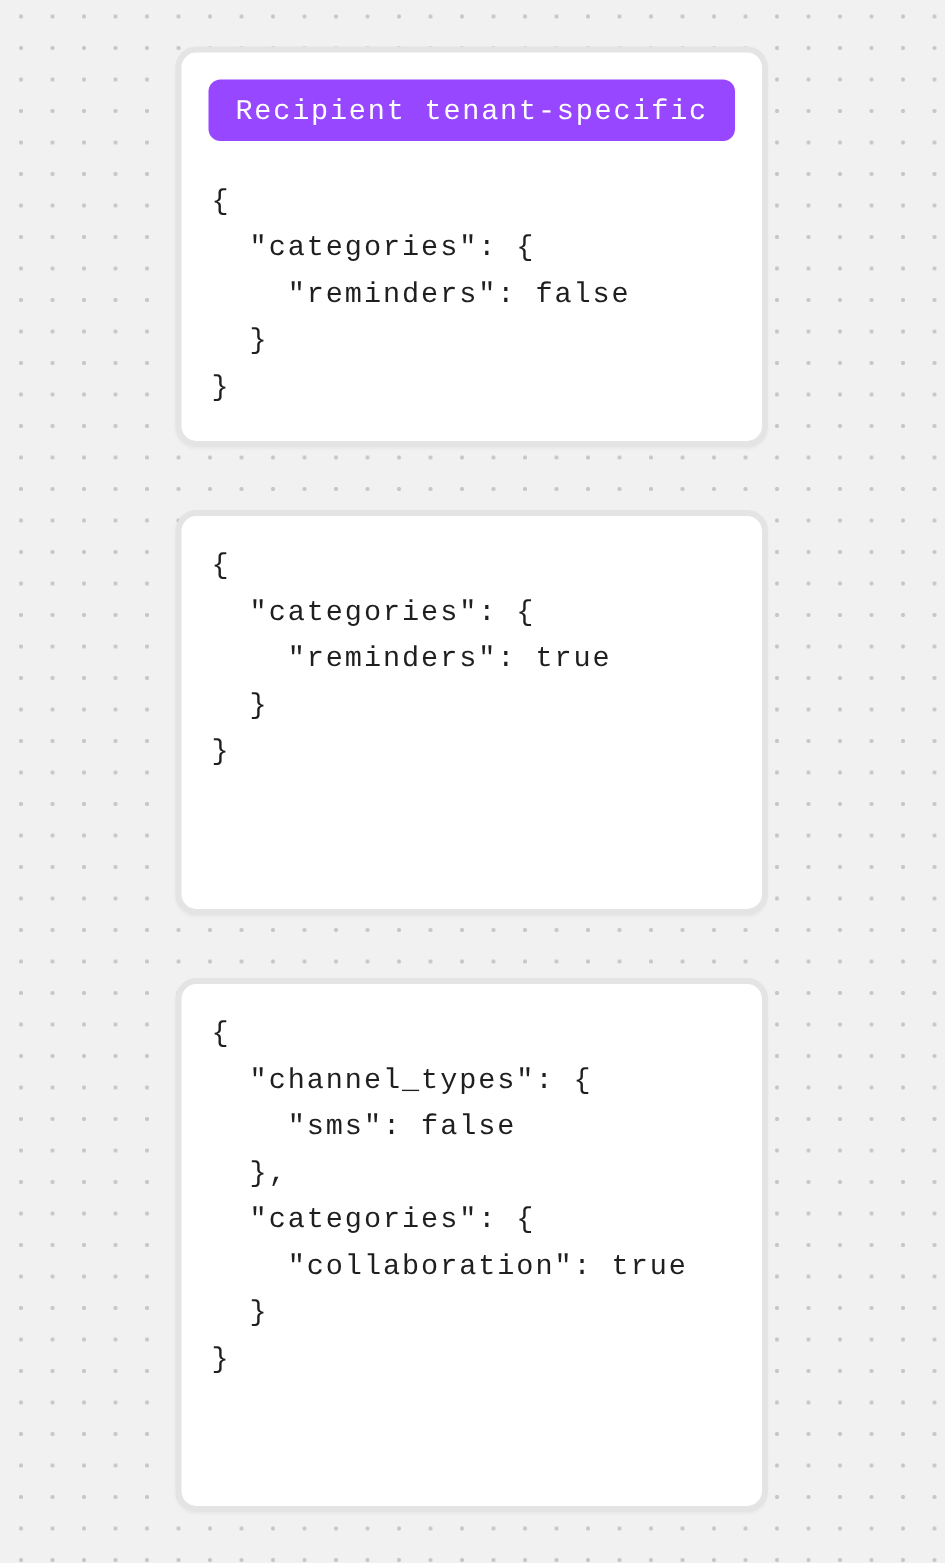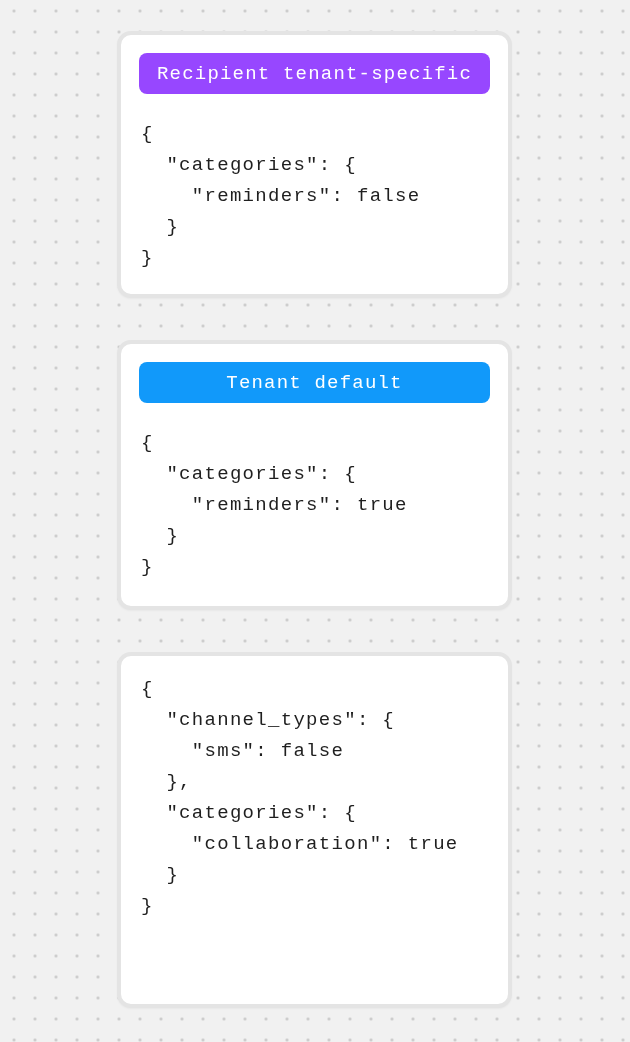--- a/index.html
+++ b/index.html
@@ -62,21 +62,20 @@
   <div class="card card-1">
     <div class="badge" style="background-color: rgb(151, 71, 255);">Recipient tenant-specific</div>
     <pre class="code">{
   "categories": {
     "reminders": false
   }
 }</pre>
   </div>
 
   <div class="card card-2">
-    <div class="badge" style="background-color: rgb(17, 153, 250);">Tenant default</div>
     <pre class="code">{
   "categories": {
     "reminders": true
   }
 }</pre>
   </div>
 
   <div class="card card-3">
     <pre class="code">{
   "channel_types": {

